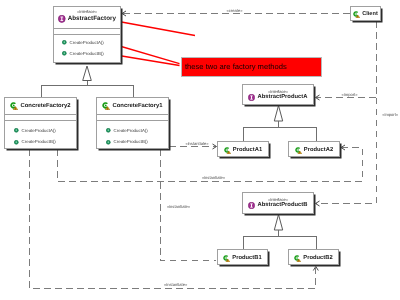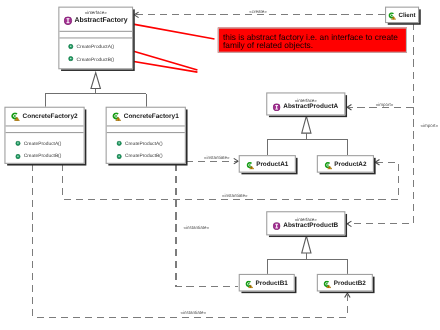--- a/index.html
+++ b/index.html
@@ -246,14 +246,14 @@
               <path d="M7.0 0.7 A6.3 6.3 0 1 0 11.9 10.9 L9.3 8.7 A3.0 3.0 0 1 1 9.3 4.7 L11.9 2.5 A6.3 6.3 0 0 0 7.0 0.7 Z" fill="#169c16"></path>
               <path d="M5.8 4.6 L9.9 7.0 L5.8 9.4 Z" fill="#169c16"></path>
               <path d="M11.0 9.2 L15.4 15.4 L6.6 15.4 Z" fill="#e8a317" stroke="#8a6405" stroke-width="1.1" stroke-linejoin="round"></path>
               <rect x="10.4" y="11.3" width="1.2" height="2.2" fill="#4a3000"></rect>
               <rect x="10.4" y="14.0" width="1.2" height="1.0" fill="#4a3000"></rect>
             </svg></span>
           <span class="cname" style="font-size:5.6px;">Client</span>
         </div>
       </div>
     </div>
-    <div class="note" style="left: 198px; top: 25px; width: 172px; height: 23px; padding: 3.5px 0px 0px 3.7px;"><span>this is abstract factory i.e. an interface to create family of related objects.</span></div>
+    <div class="note" style="left: 181px; top: 57px; width: 141px; height: 20px; padding: 4.5px 0px 0px 3px;"><span>these two are factory methods</span></div>
   </div>
 
 </body></html>

